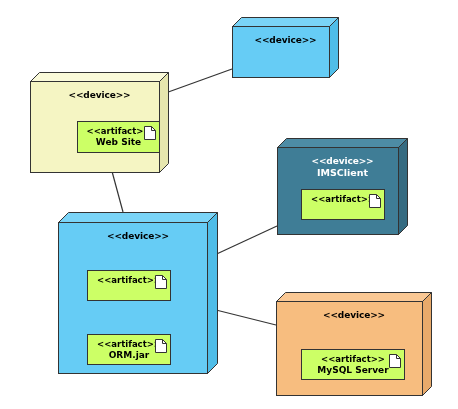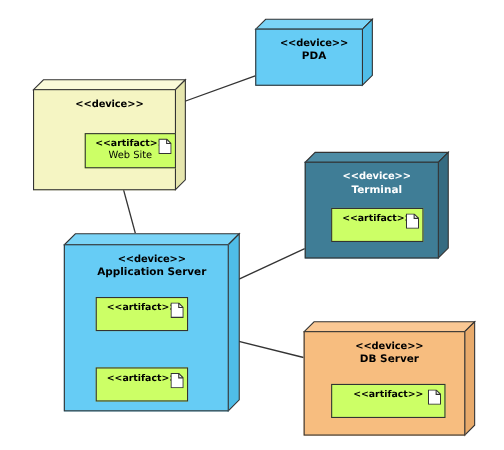--- a/index.html
+++ b/index.html
@@ -81,21 +81,21 @@
     color: #000000;
     line-height: 1.25;
     pointer-events: none;
   }
   .artifact-stereo {
     font-size: 8.5px;
     font-weight: bold;
   }
   .artifact-name {
     font-size: 9px;
-    font-weight: normal;
+    font-weight: bold;
   }
   .doc-icon {
     position: absolute;
     z-index: 6;
   }
 </style>
 </head>
 <body>
 
 <div id="canvas">
@@ -111,21 +111,20 @@
 
   <div id="nodes-layer">
       <div class="node" style="left: 232px; top: 17px; width: 107px; height: 61px;">
         <svg class="node-3d" width="107" height="61" viewBox="0 0 107 61">
           <polygon points="0.5,9.5 9.5,0.5 106.5,0.5 97.5,9.5" fill="#7ad4f7" stroke="#333333" stroke-width="1"></polygon>
           <polygon points="97.5,9.5 106.5,0.5 106.5,51.5 97.5,60.5" fill="#4fbde8" stroke="#333333" stroke-width="1"></polygon>
         </svg>
         <div class="node-body" style="left: 0px; top: 9px; width: 98px; height: 52px; background: rgb(102, 204, 245);"></div>
         <div class="node-label label-light" style="top: 18px;">
           <div class="stereo">&lt;&lt;device&gt;&gt;</div>
-          <div class="node-name">PDA</div>
         </div>
       </div>
       <div class="node" style="left: 30px; top: 72px; width: 139px; height: 101px;">
         <svg class="node-3d" width="139" height="101" viewBox="0 0 139 101">
           <polygon points="0.5,9.5 9.5,0.5 138.5,0.5 129.5,9.5" fill="#fafad9" stroke="#333333" stroke-width="1"></polygon>
           <polygon points="129.5,9.5 138.5,0.5 138.5,91.5 129.5,100.5" fill="#e6e6ae" stroke="#333333" stroke-width="1"></polygon>
         </svg>
         <div class="node-body" style="left: 0px; top: 9px; width: 130px; height: 92px; background: rgb(245, 245, 195);"></div>
         <div class="node-label label-light" style="top: 18px;">
           <div class="stereo">&lt;&lt;device&gt;&gt;</div>
@@ -142,74 +141,74 @@
         </div>
       </div>
       <div class="node" style="left: 277px; top: 138px; width: 131px; height: 97px;">
         <svg class="node-3d" width="131" height="97" viewBox="0 0 131 97">
           <polygon points="0.5,9.5 9.5,0.5 130.5,0.5 121.5,9.5" fill="#4d8ca5" stroke="#333333" stroke-width="1"></polygon>
           <polygon points="121.5,9.5 130.5,0.5 130.5,87.5 121.5,96.5" fill="#356b81" stroke="#333333" stroke-width="1"></polygon>
         </svg>
         <div class="node-body" style="left: 0px; top: 9px; width: 122px; height: 88px; background: rgb(63, 125, 150);"></div>
         <div class="node-label label-dark" style="top: 18px;">
           <div class="stereo">&lt;&lt;device&gt;&gt;</div>
-          <div class="node-name">Terminal</div>
+          <div class="node-name">IMSClient</div>
         </div>
         <div class="artifact" style="left: 24px; top: 51px; width: 84px; height: 31px; background: rgb(204, 255, 102);">
           <div class="artifact-text" style="top: 4px;">
             <div class="artifact-stereo">&lt;&lt;artifact&gt;&gt;</div>
           </div>
           <svg class="doc-icon" width="12" height="14" viewBox="0 0 12 14" style="left: 67px; top: 4px;">
             <path d="M0.5 0.5 H7.5 L11.5 4.5 V13.5 H0.5 Z" fill="#ffffff" stroke="#333333" stroke-width="1"></path>
             <path d="M7.5 0.5 V4.5 H11.5" fill="none" stroke="#333333" stroke-width="1"></path>
           </svg>
         </div>
       </div>
       <div class="node" style="left: 58px; top: 212px; width: 160px; height: 162px;">
         <svg class="node-3d" width="160" height="162" viewBox="0 0 160 162">
           <polygon points="0.5,10.5 10.5,0.5 159.5,0.5 149.5,10.5" fill="#7ad4f7" stroke="#333333" stroke-width="1"></polygon>
           <polygon points="149.5,10.5 159.5,0.5 159.5,151.5 149.5,161.5" fill="#4fbde8" stroke="#333333" stroke-width="1"></polygon>
         </svg>
         <div class="node-body" style="left: 0px; top: 10px; width: 150px; height: 152px; background: rgb(102, 204, 245);"></div>
         <div class="node-label label-light" style="top: 19px;">
           <div class="stereo">&lt;&lt;device&gt;&gt;</div>
-          <div class="node-name">Application Server</div>
         </div>
         <div class="artifact" style="left: 29px; top: 58px; width: 84px; height: 31px; background: rgb(204, 255, 102);">
           <div class="artifact-text" style="top: 4px;">
             <div class="artifact-stereo">&lt;&lt;artifact&gt;&gt;</div>
           </div>
           <svg class="doc-icon" width="12" height="14" viewBox="0 0 12 14" style="left: 67px; top: 4px;">
             <path d="M0.5 0.5 H7.5 L11.5 4.5 V13.5 H0.5 Z" fill="#ffffff" stroke="#333333" stroke-width="1"></path>
             <path d="M7.5 0.5 V4.5 H11.5" fill="none" stroke="#333333" stroke-width="1"></path>
           </svg>
         </div>
         <div class="artifact" style="left: 29px; top: 122px; width: 84px; height: 31px; background: rgb(204, 255, 102);">
           <div class="artifact-text" style="top: 4px;">
             <div class="artifact-stereo">&lt;&lt;artifact&gt;&gt;</div>
+            <div class="artifact-name">ORM.jar</div>
           </div>
           <svg class="doc-icon" width="12" height="14" viewBox="0 0 12 14" style="left: 67px; top: 4px;">
             <path d="M0.5 0.5 H7.5 L11.5 4.5 V13.5 H0.5 Z" fill="#ffffff" stroke="#333333" stroke-width="1"></path>
             <path d="M7.5 0.5 V4.5 H11.5" fill="none" stroke="#333333" stroke-width="1"></path>
           </svg>
         </div>
       </div>
       <div class="node" style="left: 276px; top: 292px; width: 156px; height: 104px;">
         <svg class="node-3d" width="156" height="104" viewBox="0 0 156 104">
           <polygon points="0.5,9.5 9.5,0.5 155.5,0.5 146.5,9.5" fill="#fac894" stroke="#333333" stroke-width="1"></polygon>
           <polygon points="146.5,9.5 155.5,0.5 155.5,94.5 146.5,103.5" fill="#e8aa6b" stroke="#333333" stroke-width="1"></polygon>
         </svg>
         <div class="node-body" style="left: 0px; top: 9px; width: 147px; height: 95px; background: rgb(247, 189, 127);"></div>
         <div class="node-label label-light" style="top: 18px;">
           <div class="stereo">&lt;&lt;device&gt;&gt;</div>
-          <div class="node-name">DB Server</div>
         </div>
         <div class="artifact" style="left: 25px; top: 57px; width: 104px; height: 31px; background: rgb(204, 255, 102);">
           <div class="artifact-text" style="top: 4px;">
             <div class="artifact-stereo">&lt;&lt;artifact&gt;&gt;</div>
+            <div class="artifact-name">MySQL Server</div>
           </div>
           <svg class="doc-icon" width="12" height="14" viewBox="0 0 12 14" style="left: 87px; top: 4px;">
             <path d="M0.5 0.5 H7.5 L11.5 4.5 V13.5 H0.5 Z" fill="#ffffff" stroke="#333333" stroke-width="1"></path>
             <path d="M7.5 0.5 V4.5 H11.5" fill="none" stroke="#333333" stroke-width="1"></path>
           </svg>
         </div>
       </div>
     </div>
 
 </div>

